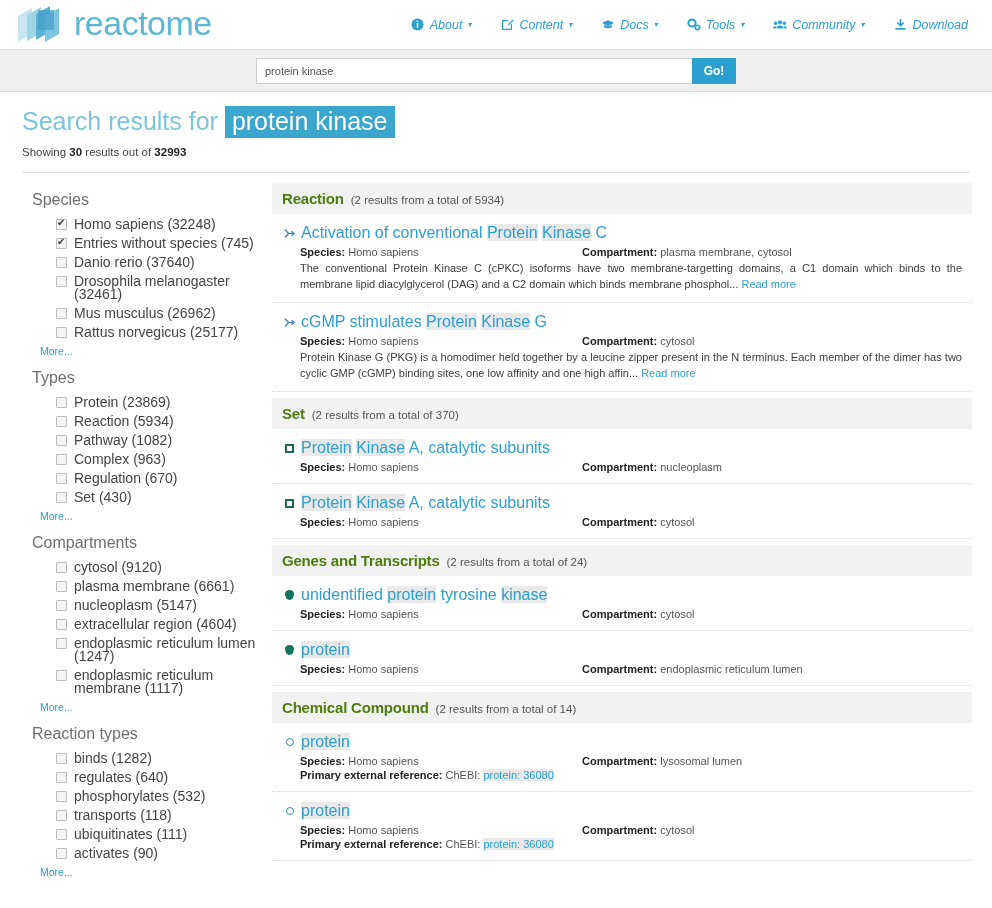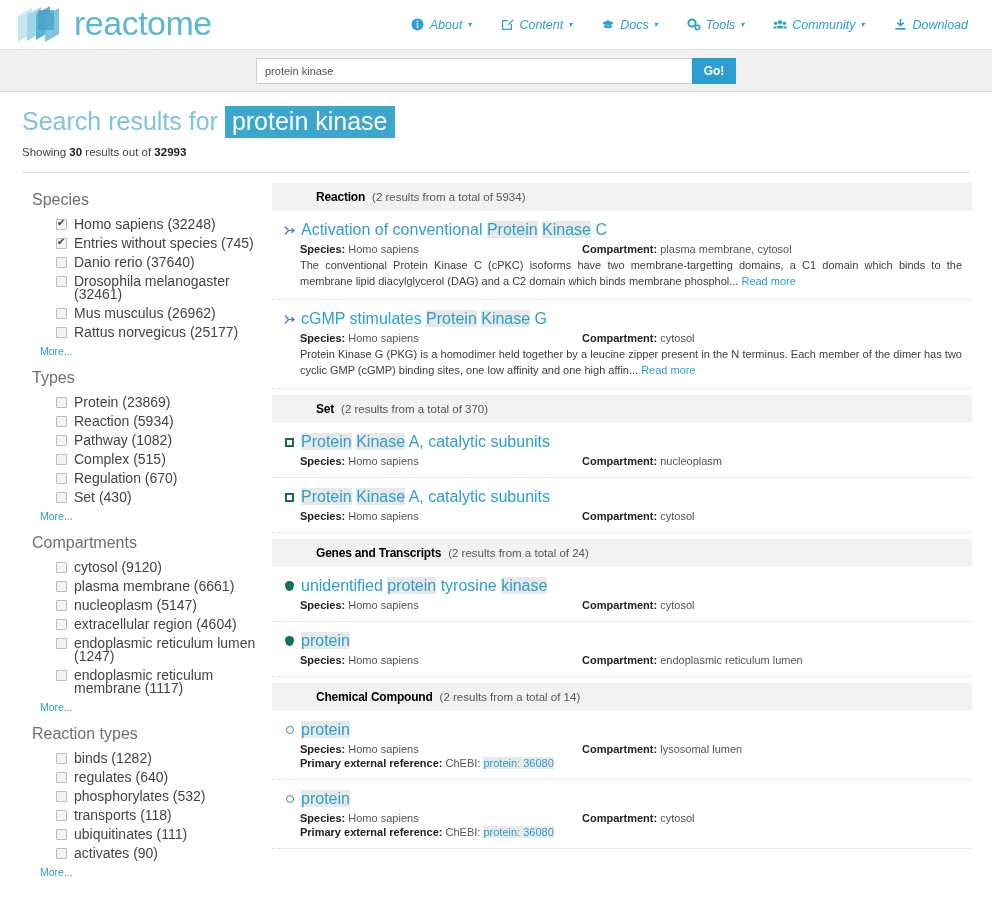--- a/index.html
+++ b/index.html
@@ -158,25 +158,24 @@
   
   .section { margin-bottom: 6px; }
   .section-head {
     background: #f2f2f2;
     padding: 7px 10px;
     display: flex;
     align-items: baseline;
     gap: 7px;
   }
   .section-name {
-    color: #000000;
-    font-size: 12px;
+    color: #4d7c0f;
+    font-size: 15px;
     font-weight: bold;
     letter-spacing: -0.2px;
-    margin-left: 34px;
   }
   .section-count { color: #555; font-size: 11.5px; }
 
   .entry {
     padding: 10px 4px 10px 12px;
     border-bottom: 1px dotted #d8d8d8;
   }
   .entry-title-row { display: flex; align-items: center; gap: 6px; }
   .entry-title {
     color: #2b9fd0;
@@ -374,21 +373,21 @@
         <div class="facet-item">
           <span class="cbox"></span>
           <span>Reaction (5934)</span>
         </div>
         <div class="facet-item">
           <span class="cbox"></span>
           <span>Pathway (1082)</span>
         </div>
         <div class="facet-item">
           <span class="cbox"></span>
-          <span>Complex (515)</span>
+          <span>Complex (963)</span>
         </div>
         <div class="facet-item">
           <span class="cbox"></span>
           <span>Regulation (670)</span>
         </div>
         <div class="facet-item">
           <span class="cbox"></span>
           <span>Set (430)</span>
         </div>
         <div class="facet-more">More...</div>

